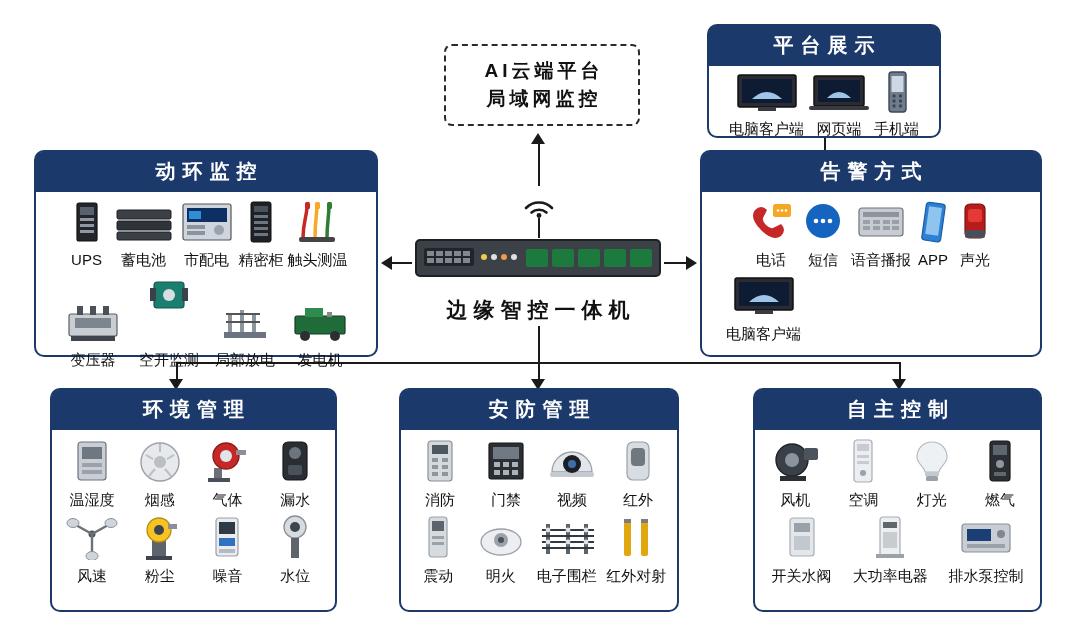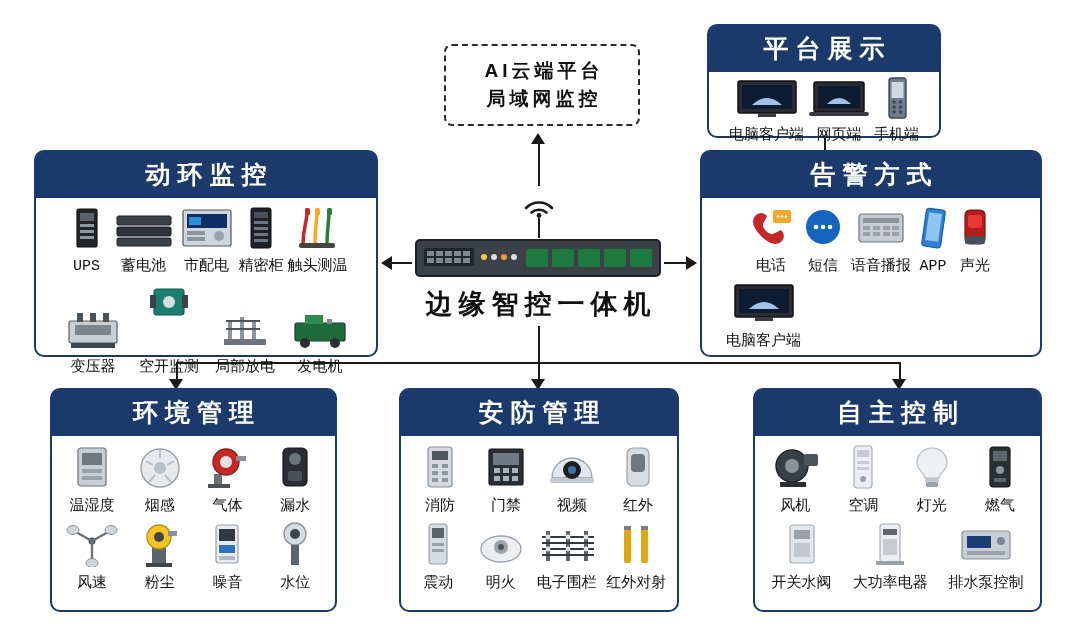--- a/index.html
+++ b/index.html
@@ -22,31 +22,30 @@
   .panel {
     position: absolute;
     border: 2px solid #1b3a6b;
     border-radius: 10px;
     background: #ffffff;
     box-sizing: border-box;
   }
   .panel-title {
     background: #1b3a6b;
     color: #ffffff;
-    font-size: 25px;
+    font-size: 20px;
     font-weight: bold;
     letter-spacing: 7px;
     text-align: center;
     padding: 6px 0 7px 0;
     border-radius: 6px 6px 0 0;
     text-indent: 7px;
   }
   .panel-body {
     padding: 8px 6px 6px 6px;
-    font-family: Liberation Mono, monospace;
   }
 
   .row {
     display: flex;
     justify-content: center;
     align-items: flex-end;
   }
   .cell {
     display: flex;
     flex-direction: column;
@@ -91,25 +90,26 @@
 
   
   #center {
     position: absolute;
     left: 404px;
     top: 236px;
     width: 268px;
     text-align: center;
   }
   #center .caption {
-    font-size: 27px;
+    font-size: 21px;
     font-weight: bold;
     letter-spacing: 6px;
     text-indent: 6px;
     color: #111;
+    margin-top: 10px;
   }
 
   
   .ln {
     position: absolute;
     background: #1a1a1a;
   }
   .lnh { height: 2px; }
   .lnv { width: 2px; }
 

